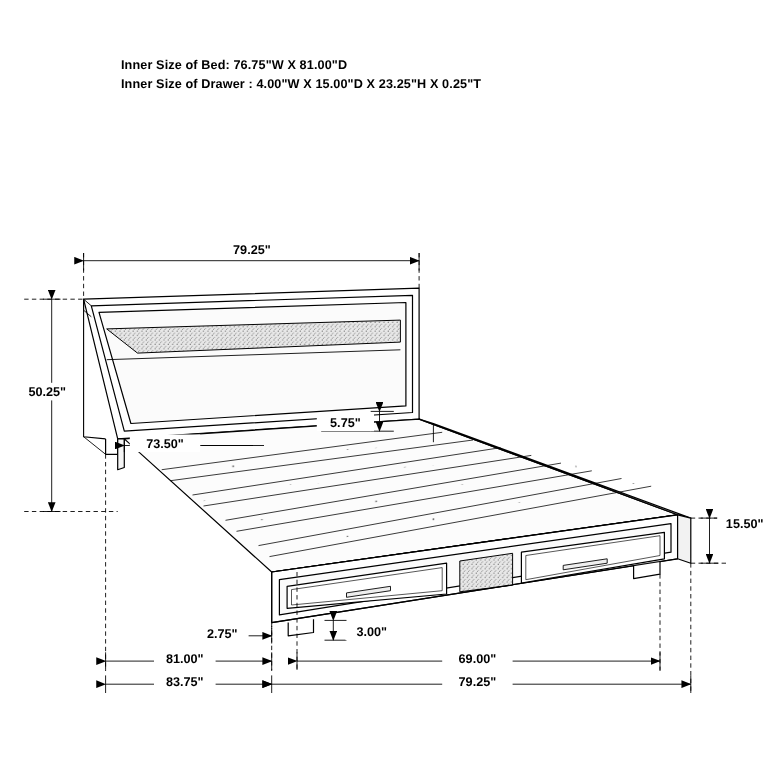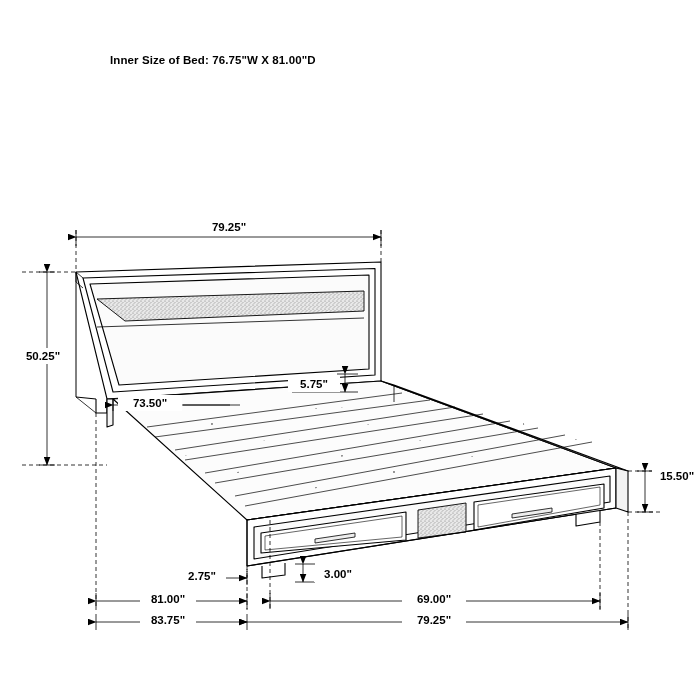--- a/index.html
+++ b/index.html
@@ -45,20 +45,21 @@
     fill: #000000;
   }
 </style>
 </head>
 <body>
 
 <div id="stage">
 
   <div class="spec-block">
     <span class="spec-line">Inner Size of Bed: 76.75"W X 81.00"D</span>
+    <span class="spec-line">Inner Size of Drawer : 4.00"W X 15.00"D X 23.25"H X 0.25"T</span>
   </div>
 
   <svg class="drawing" viewBox="0 0 700 700">
     <defs>
       <marker id="arr" markerWidth="9" markerHeight="7" refX="8.5" refY="3.5" orient="auto" markerUnits="userSpaceOnUse">
         <path d="M0,0 L9,3.5 L0,7 z" fill="#000"></path>
       </marker>
       <marker id="arrS" markerWidth="9" markerHeight="7" refX="0.5" refY="3.5" orient="auto-start-reverse" markerUnits="userSpaceOnUse">
         <path d="M9,0 L0,3.5 L9,7 z" fill="#000"></path>
       </marker>

